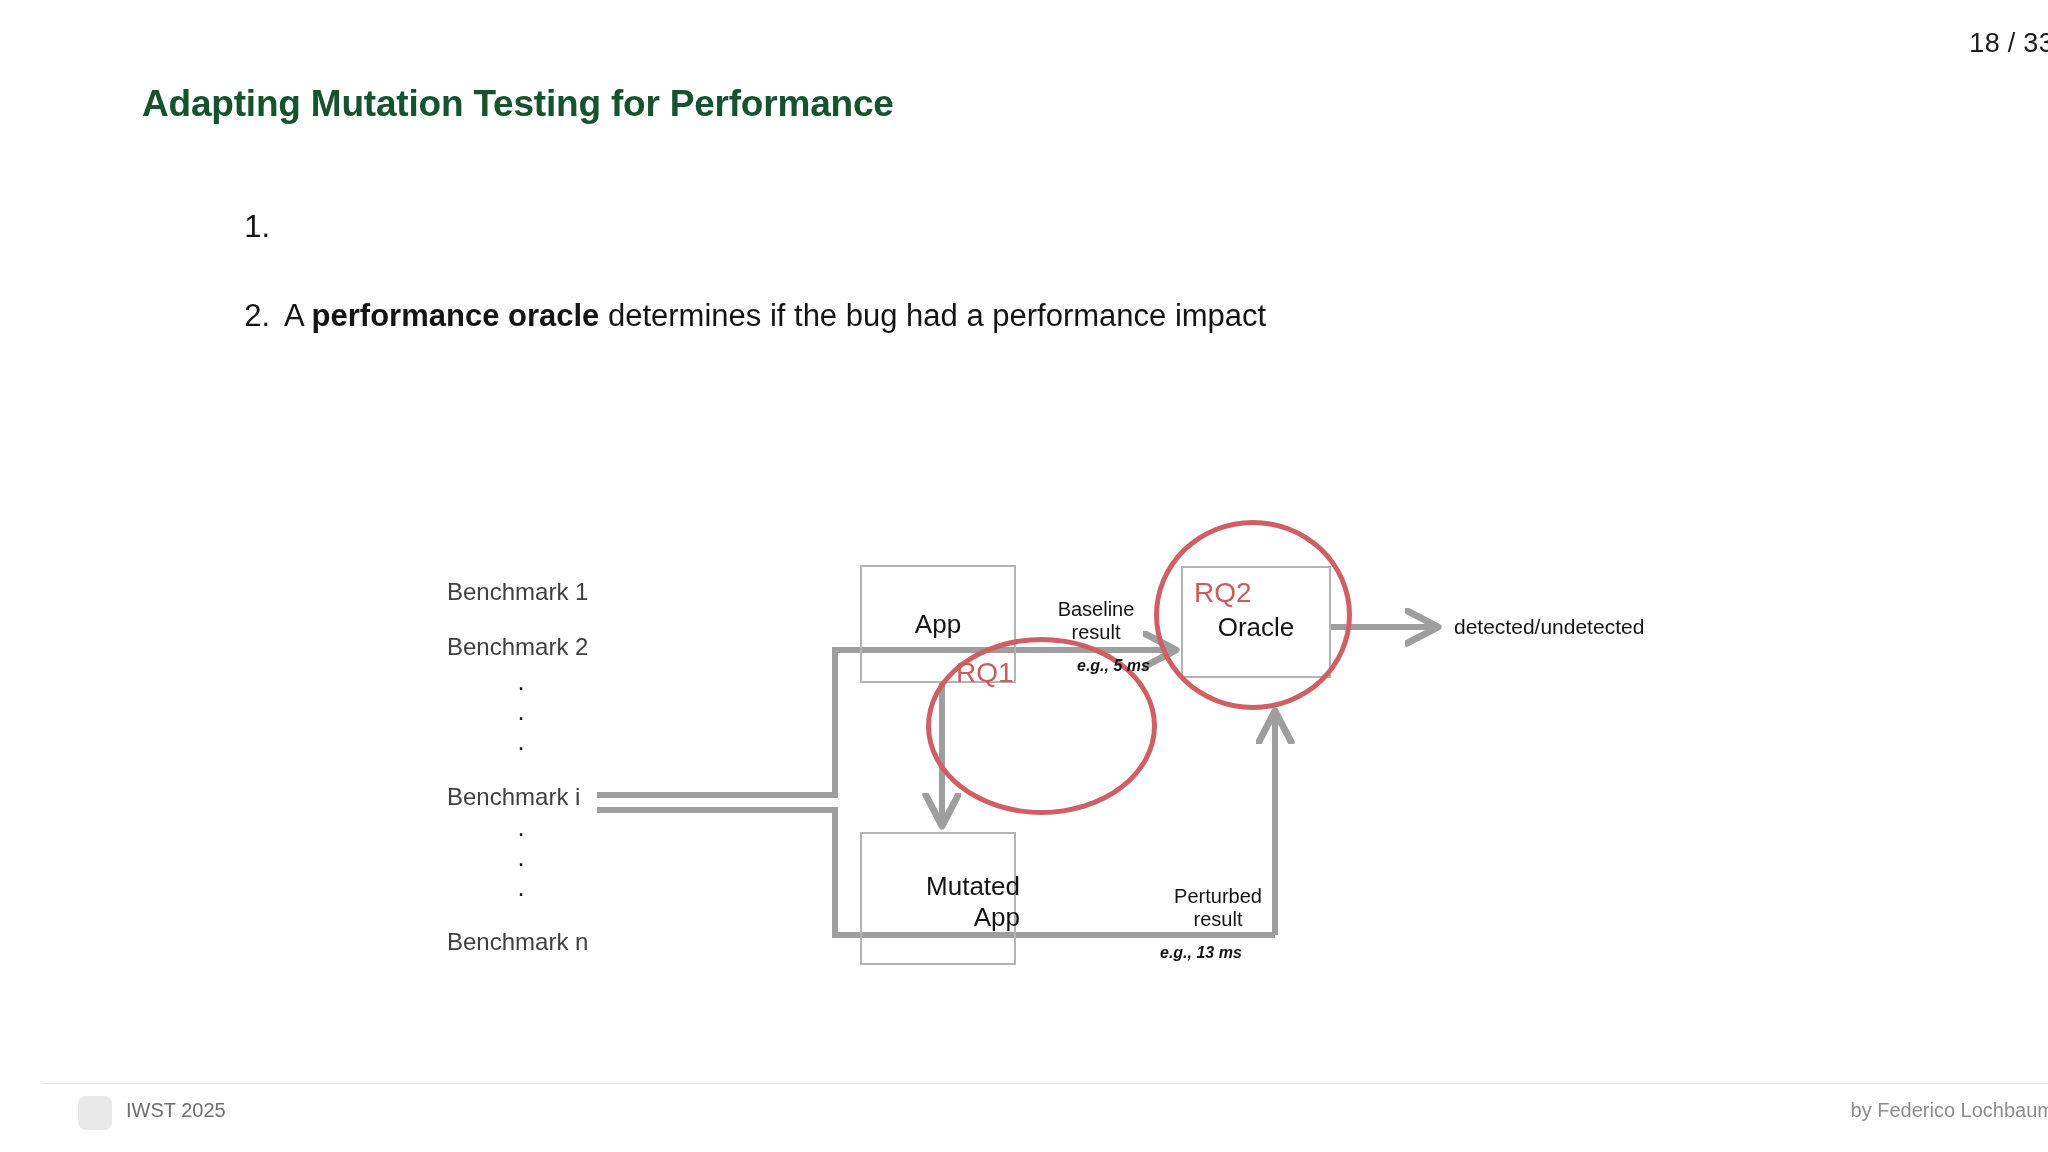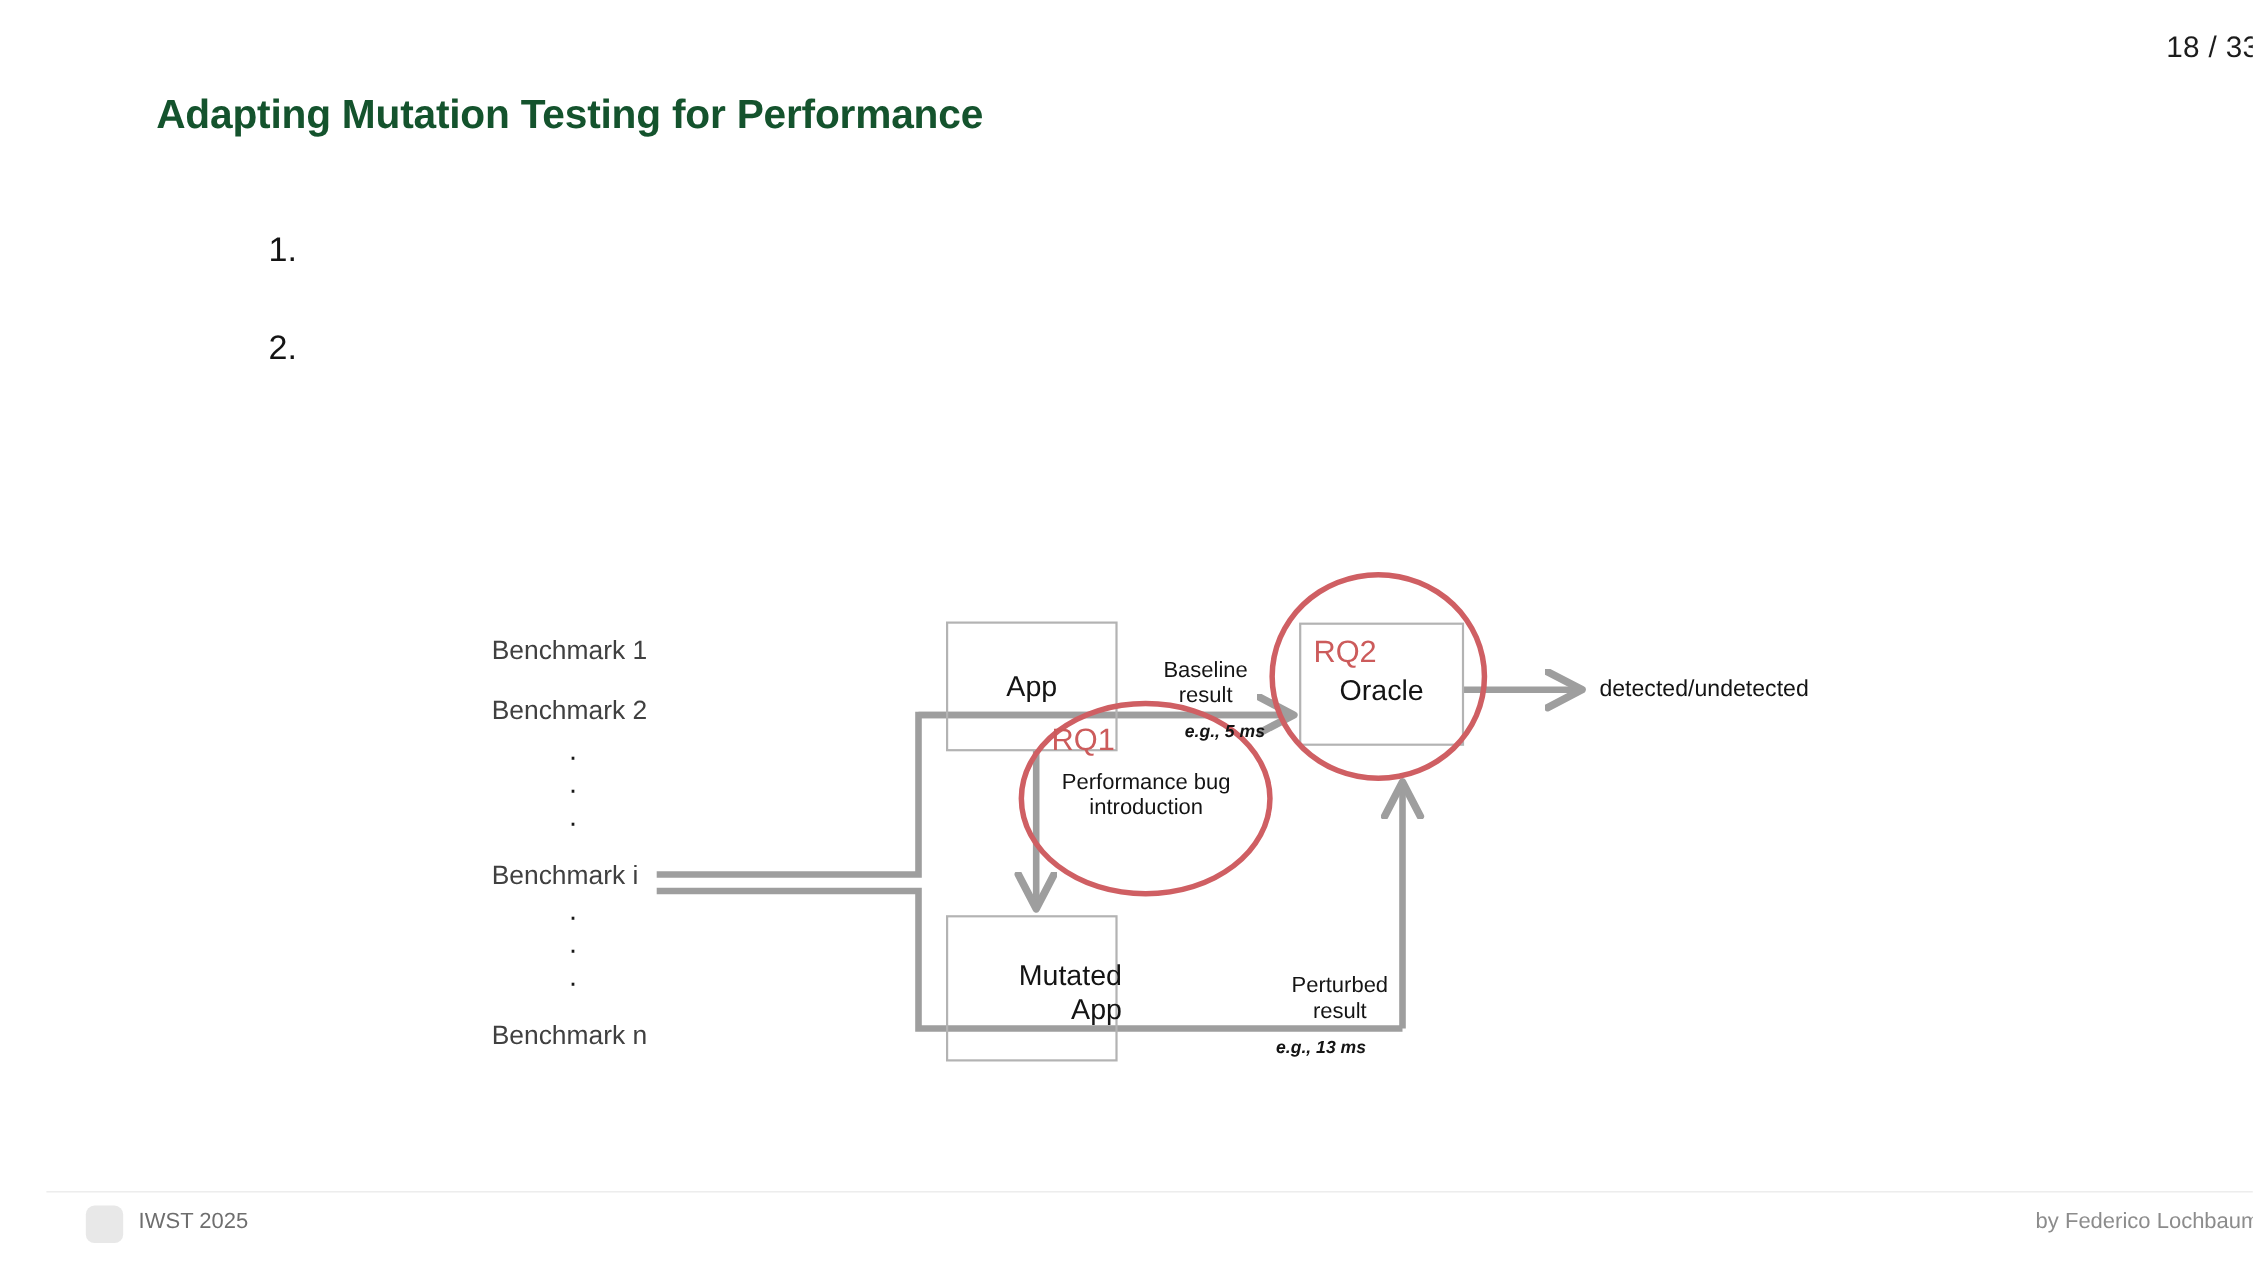--- a/index.html
+++ b/index.html
@@ -180,20 +180,21 @@
   <div id="page-counter">18 / 33</div>
 
   <h1 id="slide-title">Adapting Mutation Testing for Performance</h1>
 
   <div id="bullet-list">
     <div class="bullet-row">
       <span class="bullet-num">1.</span>
     </div>
     <div class="bullet-row">
       <span class="bullet-num">2.</span>
+      <span class="bullet-text"><span>A </span><b>performance oracle</b><span> determines if the bug had a performance impact</span></span>
     </div>
   </div>
 
   <div id="diagram">
 
     <svg width="2048" height="1152" style="position:absolute;left:0;top:0;">
       <defs>
         <marker id="arrowhead" markerWidth="7" markerHeight="7" refX="5.4" refY="3.2" orient="auto" markerUnits="strokeWidth">
           <path d="M0.4,0.5 L5.6,3.2 L0.4,5.9" fill="none" stroke="#9e9e9e" stroke-width="1.15" stroke-linecap="round" stroke-linejoin="round"></path>
         </marker>
@@ -240,24 +241,20 @@
 
     <div class="node-box" style="left:1139px; top:566px; width:150px; height:112px;"></div>
     <div class="node-label" style="left:1139px; top:612px; width:150px;">Oracle</div>
 
     <div class="circle-hl" style="left:884px; top:637px; width:231px; height:178px;"></div>
     <div class="circle-hl" style="left:1112px; top:520px; width:198px; height:190px;"></div>
 
     <div class="rq-label" style="left:914px; top:657px;">RQ1</div>
     <div class="rq-label" style="left:1152px; top:577px;">RQ2</div>
 
-    <div class="edge-label" style="left:880px; top:700px; width:240px;">
-      <div>Performance bug</div>
-      <div>introduction</div>
-    </div>
 
     <div class="edge-label" style="left:974px; top:598px; width:160px;">
       <div>Baseline</div>
       <div>result</div>
     </div>
     <div class="edge-sub" style="left:1035px; top:657px;">e.g., 5 ms</div>
 
     <div class="edge-label" style="left:1096px; top:885px; width:160px;">
       <div>Perturbed</div>
       <div>result</div>

